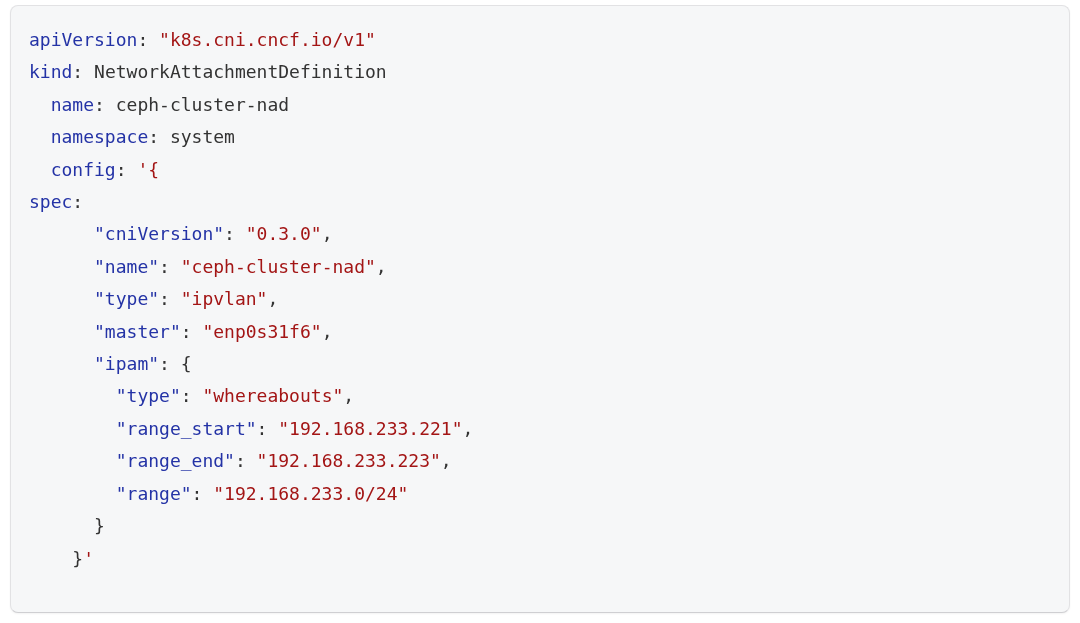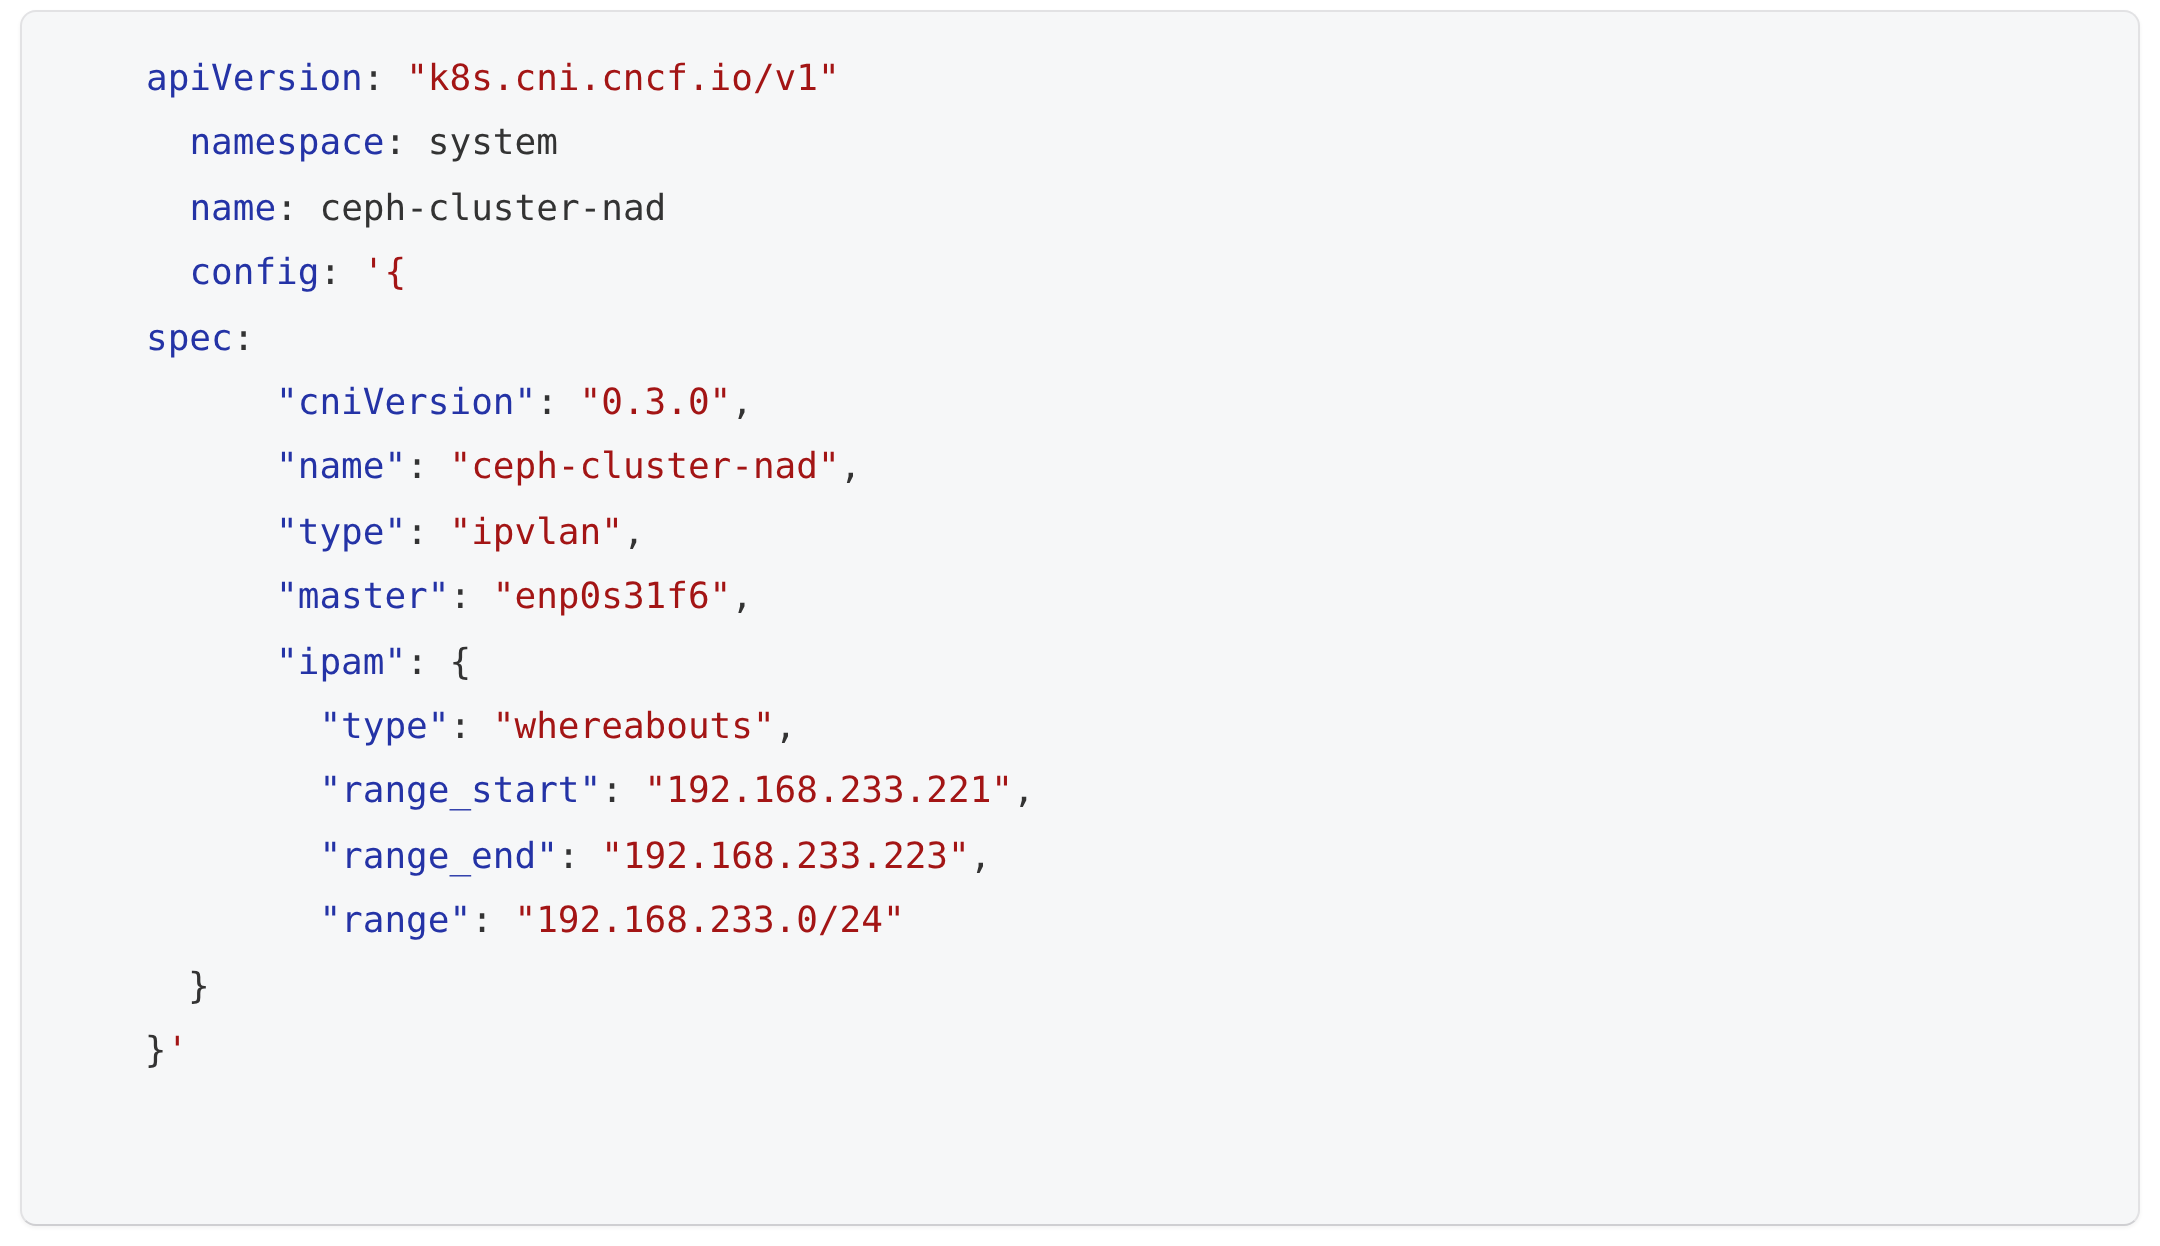--- a/index.html
+++ b/index.html
@@ -28,32 +28,33 @@
     font-family: "DejaVu Sans Mono", "Liberation Mono", monospace;
     font-size: 18px;
     line-height: 32.4px;
     color: var(--c-plain, #333333);
     box-shadow: 0 1px 2px rgba(0,0,0,0.05);
   }
   .code-line {
     white-space: pre;
     min-height: 32.4px;
   }
-  .tok-k { color: var(--c-key, #2433a6); margin-left: 44px; }
+  .tok-k { color: var(--c-key, #2433a6); }
   .tok-s { color: var(--c-string, #a31515); }
   .tok-p { color: var(--c-plain, #333333); }
 </style>
 </head>
 <body>
 
 <div class="page">
   <div class="code-block">
       <div class="code-line"><span class="tok-k">apiVersion</span><span class="tok-p">: </span><span class="tok-s">"k8s.cni.cncf.io/v1"</span></div>
+      <div class="code-line"><span class="tok-k">kind</span><span class="tok-p">: </span><span class="tok-p">NetworkAttachmentDefinition</span></div>
+      <div class="code-line"><span class="tok-p">  </span><span class="tok-k">name</span><span class="tok-p">: </span><span class="tok-p">ceph-cluster-nad</span></div>
       <div class="code-line"><span class="tok-p">  </span><span class="tok-k">namespace</span><span class="tok-p">: </span><span class="tok-p">system</span></div>
-      <div class="code-line"><span class="tok-p">  </span><span class="tok-k">name</span><span class="tok-p">: </span><span class="tok-p">ceph-cluster-nad</span></div>
       <div class="code-line"><span class="tok-p">  </span><span class="tok-k">config</span><span class="tok-p">: </span><span class="tok-s">'{</span></div>
       <div class="code-line"><span class="tok-k">spec</span><span class="tok-p">:</span></div>
       <div class="code-line"><span class="tok-p">      </span><span class="tok-k">"cniVersion"</span><span class="tok-p">: </span><span class="tok-s">"0.3.0"</span><span class="tok-p">,</span></div>
       <div class="code-line"><span class="tok-p">      </span><span class="tok-k">"name"</span><span class="tok-p">: </span><span class="tok-s">"ceph-cluster-nad"</span><span class="tok-p">,</span></div>
       <div class="code-line"><span class="tok-p">      </span><span class="tok-k">"type"</span><span class="tok-p">: </span><span class="tok-s">"ipvlan"</span><span class="tok-p">,</span></div>
       <div class="code-line"><span class="tok-p">      </span><span class="tok-k">"master"</span><span class="tok-p">: </span><span class="tok-s">"enp0s31f6"</span><span class="tok-p">,</span></div>
       <div class="code-line"><span class="tok-p">      </span><span class="tok-k">"ipam"</span><span class="tok-p">: </span><span class="tok-p">{</span></div>
       <div class="code-line"><span class="tok-p">        </span><span class="tok-k">"type"</span><span class="tok-p">: </span><span class="tok-s">"whereabouts"</span><span class="tok-p">,</span></div>
       <div class="code-line"><span class="tok-p">        </span><span class="tok-k">"range_start"</span><span class="tok-p">: </span><span class="tok-s">"192.168.233.221"</span><span class="tok-p">,</span></div>
       <div class="code-line"><span class="tok-p">        </span><span class="tok-k">"range_end"</span><span class="tok-p">: </span><span class="tok-s">"192.168.233.223"</span><span class="tok-p">,</span></div>

